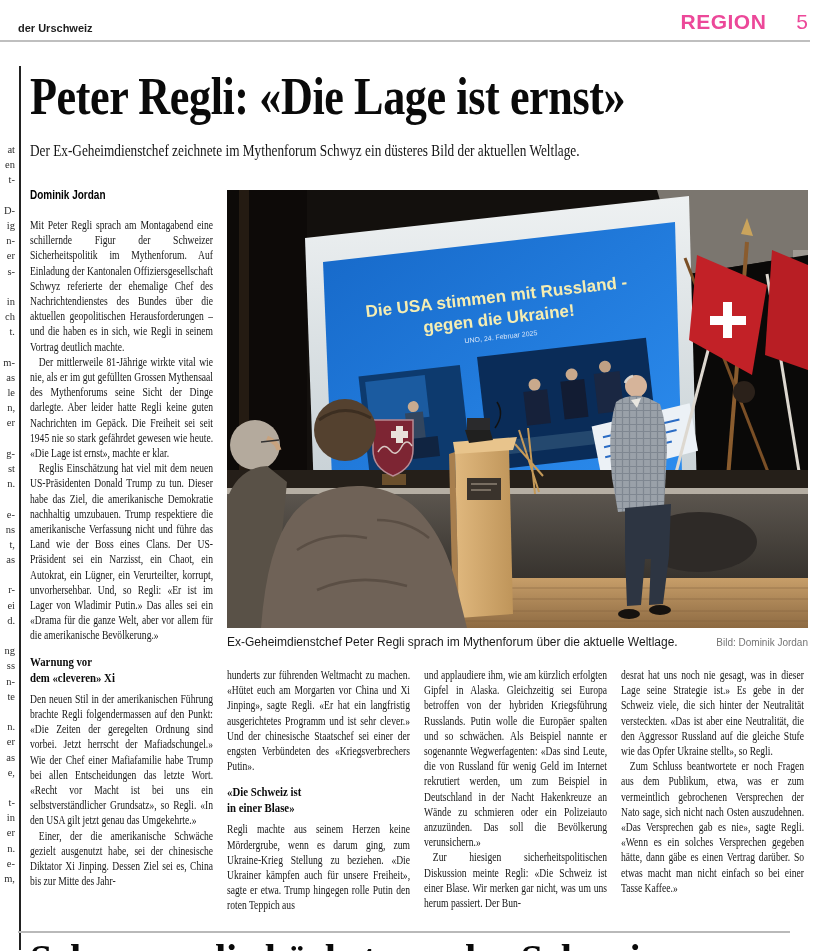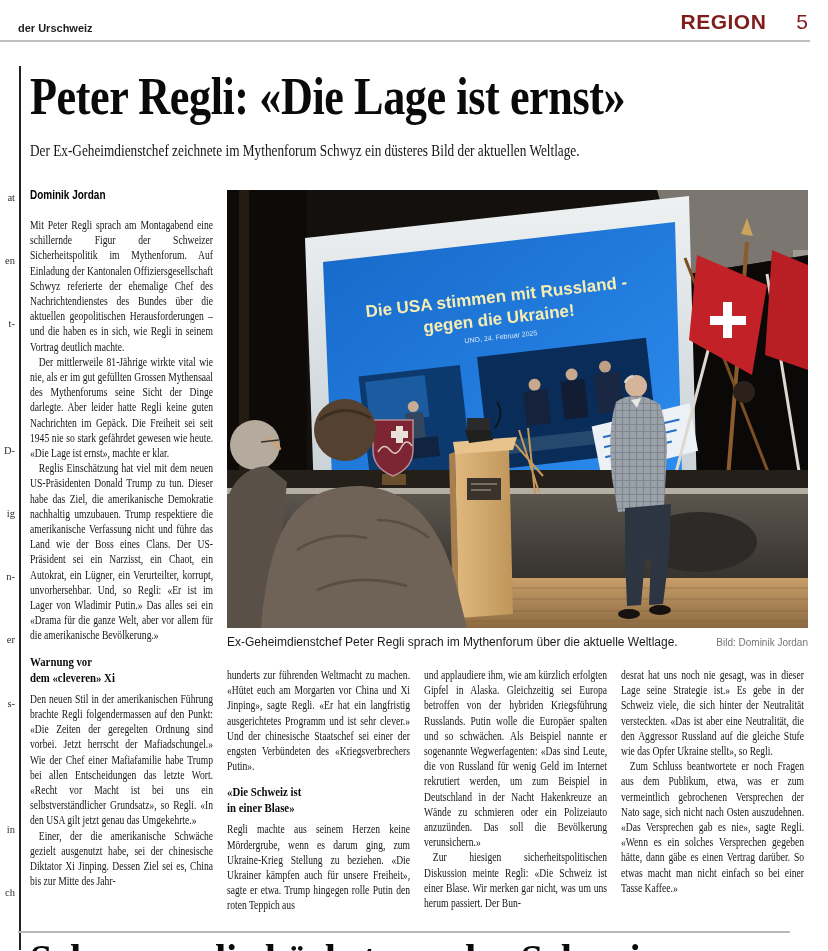--- a/index.html
+++ b/index.html
@@ -3,29 +3,29 @@
 <meta charset="utf-8">
 <style>
   html,body{margin:0;padding:0;}
   body{
     width:828px;height:951px;position:relative;overflow:hidden;
     background:#ffffff;color:#111;
     font-family:"Liberation Serif",serif;
   }
   
   .masthead-left{position:absolute;top:22px;left:18px;font:bold 11px "Liberation Sans",sans-serif;color:#1e1e1e;}
-  .masthead-right{position:absolute;top:10px;right:20px;display:flex;align-items:baseline;gap:30px;font-family:"Liberation Sans",sans-serif;color:#7f1d1d;}
+  .masthead-right{position:absolute;top:10px;right:20px;display:flex;align-items:baseline;gap:30px;font-family:"Liberation Sans",sans-serif;color:#ec4899;}
   .section-title{font-weight:bold;font-size:21px;letter-spacing:.5px;}
   .page-number{font-size:21px;}
   .header-rule{position:absolute;top:40px;left:0;width:810px;height:2px;background:#bfbfbf;}
   
   .vrule{position:absolute;left:19px;top:66px;width:2px;height:884px;background:#222;}
   .edge-strip{position:absolute;left:0;top:142px;width:15px;height:788px;overflow:hidden;
     font-size:10.5px;line-height:15.2px;text-align:right;color:#2d2d2d;}
-  .edge-strip div{height:15.2px;margin-top:48px;}
+  .edge-strip div{height:15.2px;}
   
   .headline-wrap{position:absolute;left:30px;top:68px;width:900px;transform:scaleX(.85);transform-origin:0 0;
     font-weight:bold;font-size:52px;line-height:58px;letter-spacing:-.5px;white-space:nowrap;color:#0a0a0a;}
   .lead-wrap{position:absolute;left:30px;top:141px;width:760px;transform:scaleX(.78);transform-origin:0 0;
     font-size:17px;white-space:nowrap;color:#141414;}
   
   .col{position:absolute;width:229px;transform:scaleX(.7993);transform-origin:0 0;
     font-size:12px;line-height:15.2px;text-align:justify;overflow:hidden;color:#151515;}
   #col1{left:30px;top:186px;height:745px;}
   #col2{left:227px;top:668px;height:263px;}

